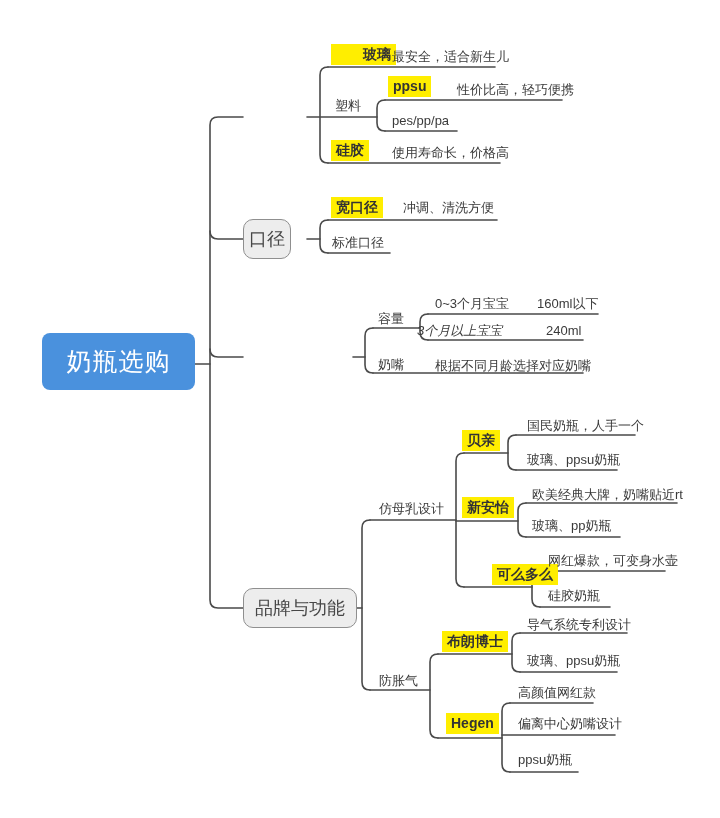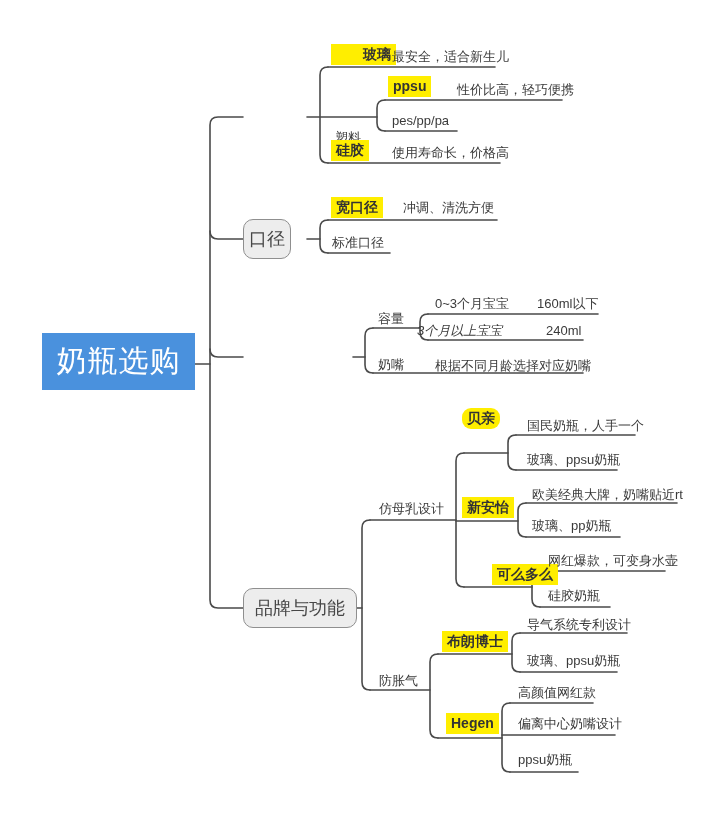--- a/index.html
+++ b/index.html
@@ -7,23 +7,23 @@
     --node-bg:#ededed; --node-border:#8f8f8f;
     --highlight:#ffee00; --line:#4a4a4a; --text:#3a3a3a;
   }
   html,body{margin:0;padding:0;}
   body{background:#ffffff;font-family:"Liberation Sans","DejaVu Sans",sans-serif;}
   #canvas{position:relative;width:720px;height:818px;background:#ffffff;overflow:hidden;}
   #wires{position:absolute;left:0;top:0;width:720px;height:818px;}
   #wires path{stroke:var(--line);stroke-width:1.6;fill:none;stroke-linecap:round;}
   .root{
     position:absolute;left:42px;top:333px;width:153px;height:57px;
-    background:var(--root-bg);color:var(--root-text);border-radius:0;
+    background:var(--root-bg);color:var(--root-text);border-radius:8px;
     display:flex;align-items:center;justify-content:center;
-    font-size:30px;letter-spacing:1px;cursor:default;
+    font-size:25px;letter-spacing:1px;cursor:default;
   }
   .topic{
     position:absolute;height:40px;background:var(--node-bg);
     border:1.5px solid var(--node-border);border-radius:10px;box-sizing:border-box;
     display:flex;align-items:center;justify-content:center;
     font-size:18px;color:#474747;cursor:default;
   }
   .tag{
     position:absolute;background:var(--highlight);color:#333;
     font-size:14px;font-weight:bold;line-height:15px;padding:3px 5px;
@@ -96,41 +96,41 @@
     <path d="M510,772 H578"></path>
   </svg>
 
   <div class="root">奶瓶选购</div>
 
   <div class="topic" style="left:243px;top:219px;width:48px;">口径</div>
   <div class="topic" style="left:243px;top:588px;width:114px;">品牌与功能</div>
 
   <div class="tag" style="left:331px;top:44px;padding-left:32px;">玻璃</div>
   <div class="lbl" style="left:392px;top:49px;">最安全，适合新生儿</div>
-  <div class="lbl" style="left:335px;top:98px;margin-top:32px;">塑料</div>
+  <div class="lbl" style="left:335px;top:98px;">塑料</div>
   <div class="tag" style="left:388px;top:76px;">ppsu</div>
   <div class="lbl" style="left:457px;top:82px;">性价比高，轻巧便携</div>
   <div class="lbl" style="left:392px;top:113px;">pes/pp/pa</div>
   <div class="tag" style="left:331px;top:140px;">硅胶</div>
   <div class="lbl" style="left:392px;top:145px;">使用寿命长，价格高</div>
 
   <div class="tag" style="left:331px;top:197px;">宽口径</div>
   <div class="lbl" style="left:403px;top:200px;">冲调、清洗方便</div>
   <div class="lbl" style="left:332px;top:235px;">标准口径</div>
 
   <div class="lbl" style="left:378px;top:311px;">容量</div>
   <div class="lbl" style="left:435px;top:296px;">0~3个月宝宝</div>
   <div class="lbl" style="left:537px;top:296px;">160ml以下</div>
   <div class="lbl" style="left:417px;top:323px;font-style:italic;">3个月以上宝宝</div>
   <div class="lbl" style="left:546px;top:323px;">240ml</div>
   <div class="lbl" style="left:378px;top:357px;">奶嘴</div>
   <div class="lbl" style="left:435px;top:358px;">根据不同月龄选择对应奶嘴</div>
 
   <div class="lbl" style="left:379px;top:501px;">仿母乳设计</div>
-  <div class="tag" style="left:462px;top:408px;border-radius:9px;">贝亲</div>
+  <div class="tag" style="left:462px;top:430px;">贝亲</div>
   <div class="lbl" style="left:527px;top:418px;">国民奶瓶，人手一个</div>
   <div class="lbl" style="left:527px;top:452px;">玻璃、ppsu奶瓶</div>
   <div class="tag" style="left:462px;top:497px;">新安怡</div>
   <div class="lbl" style="left:532px;top:487px;">欧美经典大牌，奶嘴贴近rt</div>
   <div class="lbl" style="left:532px;top:518px;">玻璃、pp奶瓶</div>
   <div class="tag" style="left:465px;top:564px;margin-left:27px;">可么多么</div>
   <div class="lbl" style="left:548px;top:553px;">网红爆款，可变身水壶</div>
   <div class="lbl" style="left:548px;top:588px;">硅胶奶瓶</div>
 
   <div class="lbl" style="left:379px;top:673px;">防胀气</div>

